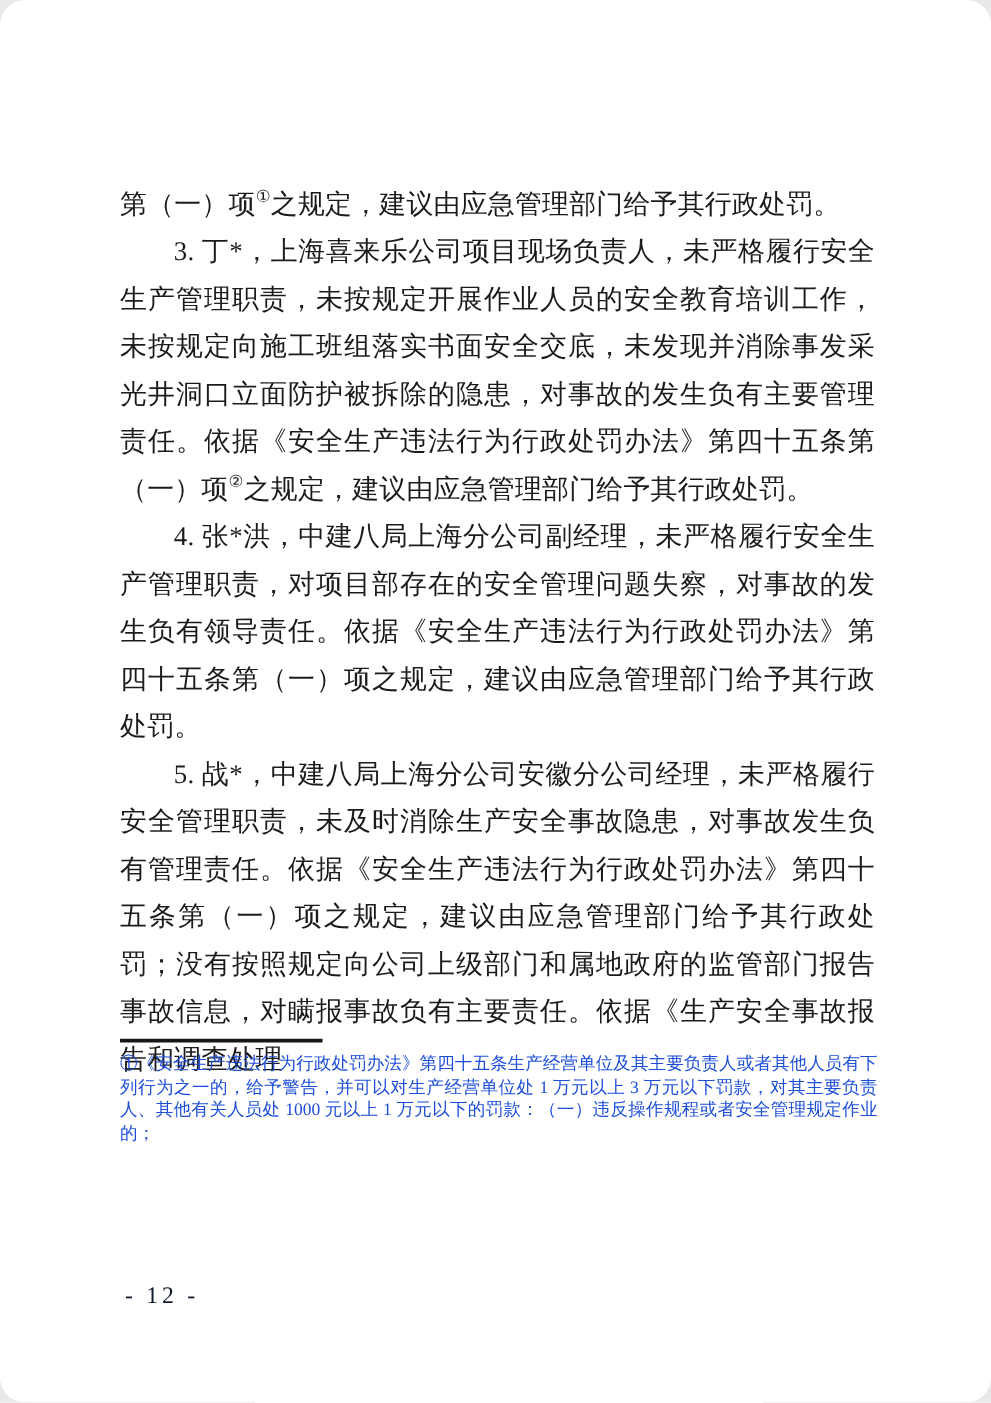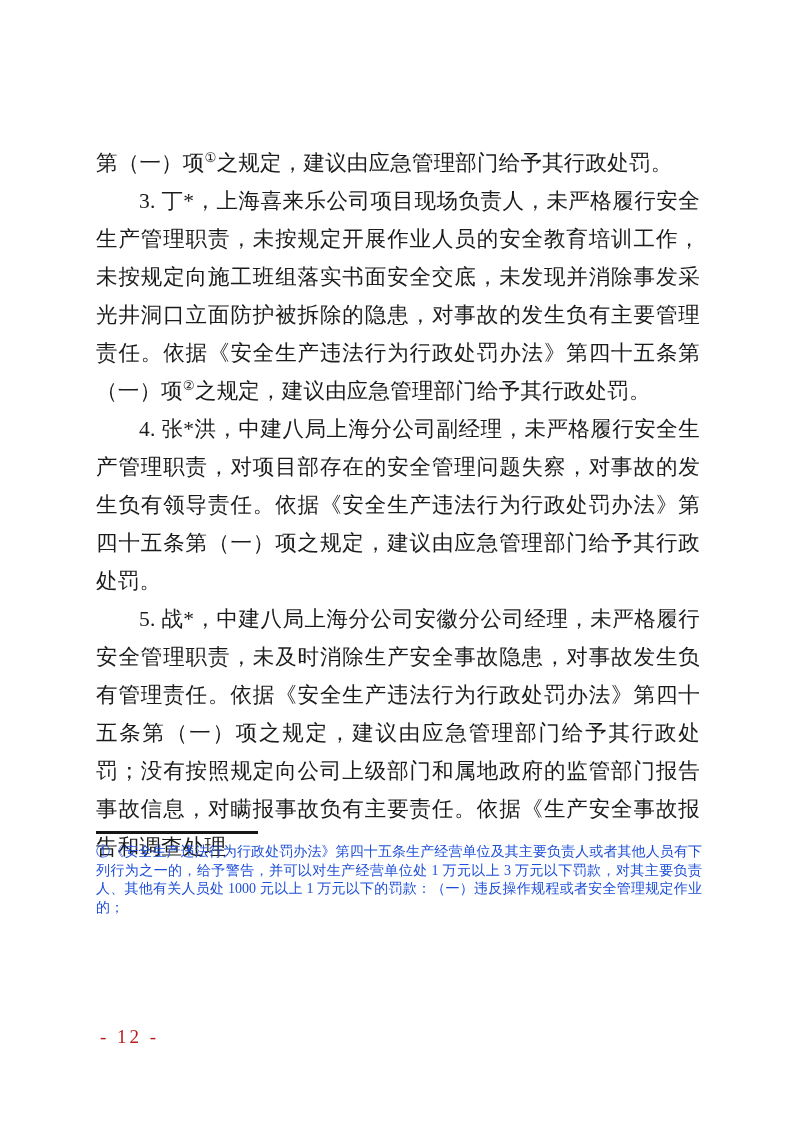--- a/index.html
+++ b/index.html
@@ -9,20 +9,21 @@
   }
   .page {
     position: relative;
     width: 793px;
     height: 1122px;
     margin: 0 auto;
     background: #ffffff;
     color: #1b1b1b;
     font-family: "Liberation Serif", "DejaVu Serif", serif;
     overflow: hidden;
+    border-radius: 20px;
   }
   .doc-body {
     position: absolute;
     left: 96px;
     top: 144px;
     width: 604px;
     font-size: 21.5px;
     line-height: 38px;
     text-align: justify;
     text-justify: inter-ideograph;
@@ -59,21 +60,21 @@
     text-align: justify;
     text-justify: inter-ideograph;
     color: #1d4ed8;
   }
   .page-number {
     position: absolute;
     left: 100px;
     top: 1026px;
     font-size: 19px;
     letter-spacing: 3px;
-    color: #b91c1c;
+    color: #0f172a;
   }
 </style>
 </head>
 <body>
 
 <div class="page">
 
   <main class="doc-body">
 
     <p class="para"><span>第（一）项</span><sup class="fnref">①</sup><span>之规定，建议由应急管理部门给予其行政处罚。</span></p>

